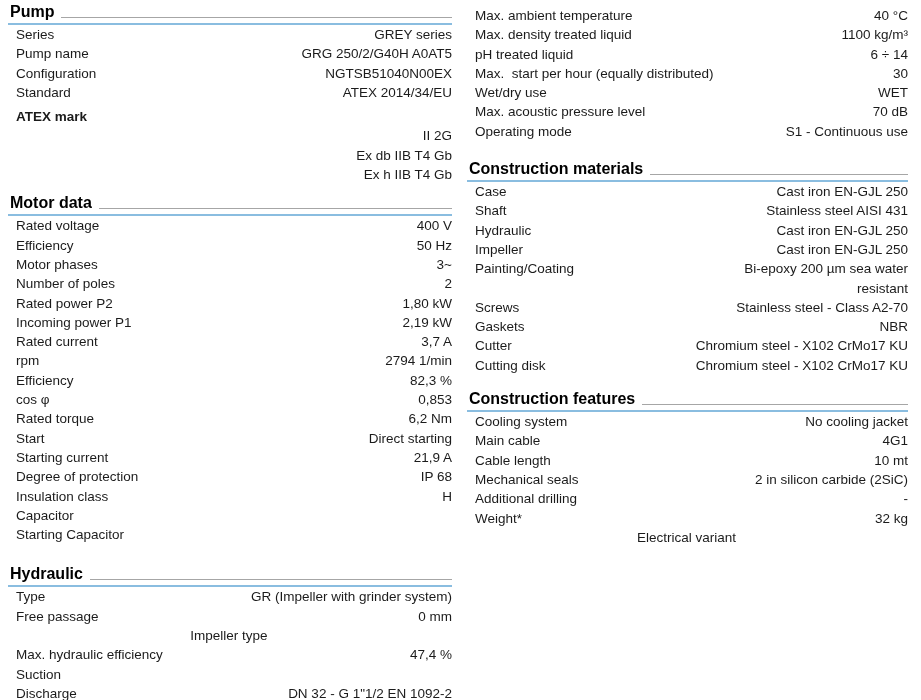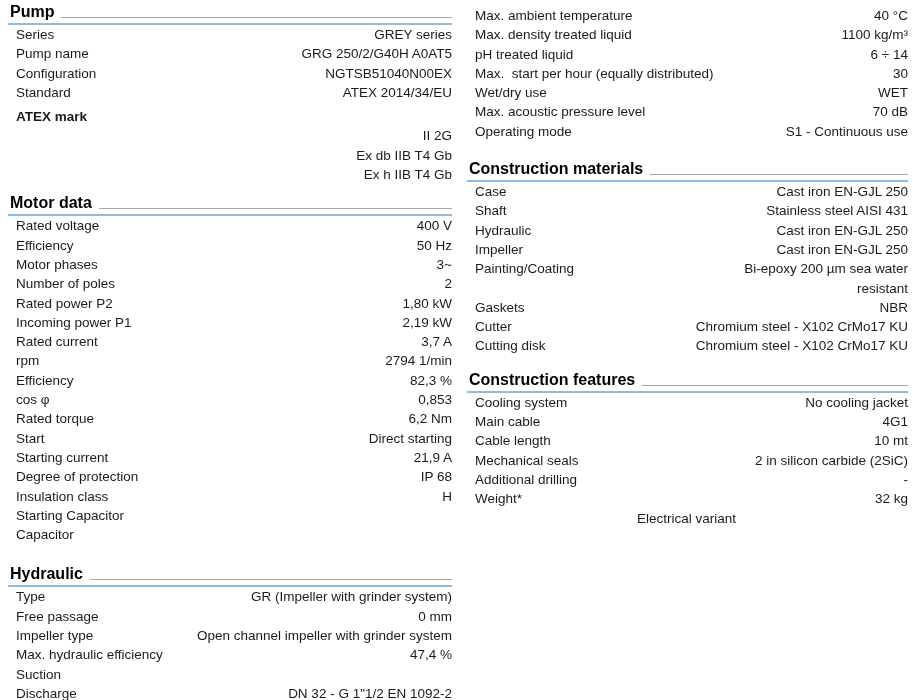--- a/index.html
+++ b/index.html
@@ -180,44 +180,43 @@
         </div>
         <div class="row">
           <span class="label">Degree of protection</span>
           <span class="value">IP 68</span>
         </div>
         <div class="row">
           <span class="label">Insulation class</span>
           <span class="value">H</span>
         </div>
         <div class="row">
+          <span class="label">Capacitor</span>
+          <span class="value"></span>
+        </div>
+        <div class="row">
           <span class="label">Starting Capacitor</span>
           <span class="value"></span>
         </div>
-        <div class="row">
-          <span class="label">Capacitor</span>
-          <span class="value"></span>
-        </div>
       </section>
       <section class="sec" id="sec-hydraulic">
         <div class="sec-header">
           <span class="sec-title">Hydraulic</span>
           <span class="sec-rule"></span>
         </div>
         <div class="row">
           <span class="label">Type</span>
           <span class="value">GR (Impeller with grinder system)</span>
         </div>
         <div class="row">
           <span class="label">Free passage</span>
           <span class="value">0 mm</span>
         </div>
         <div class="row">
           <span class="label">Impeller type</span>
-          <span class="value">Open channel impeller with grinder system</span>
         </div>
         <div class="row">
           <span class="label">Max. hydraulic efficiency</span>
           <span class="value">47,4 %</span>
         </div>
         <div class="row">
           <span class="label">Suction</span>
           <span class="value"></span>
         </div>
         <div class="row">
@@ -277,20 +276,24 @@
         <div class="row">
           <span class="label">Impeller</span>
           <span class="value">Cast iron EN-GJL 250</span>
         </div>
         <div class="row">
           <span class="label">Painting/Coating</span>
           <span class="value">Bi-epoxy 200 µm sea water
 resistant</span>
         </div>
         <div class="row">
+          <span class="label">Screws</span>
+          <span class="value">Stainless steel - Class A2-70</span>
+        </div>
+        <div class="row">
           <span class="label">Gaskets</span>
           <span class="value">NBR</span>
         </div>
         <div class="row">
           <span class="label">Cutter</span>
           <span class="value">Chromium steel - X102 CrMo17 KU</span>
         </div>
         <div class="row">
           <span class="label">Cutting disk</span>
           <span class="value">Chromium steel - X102 CrMo17 KU</span>

